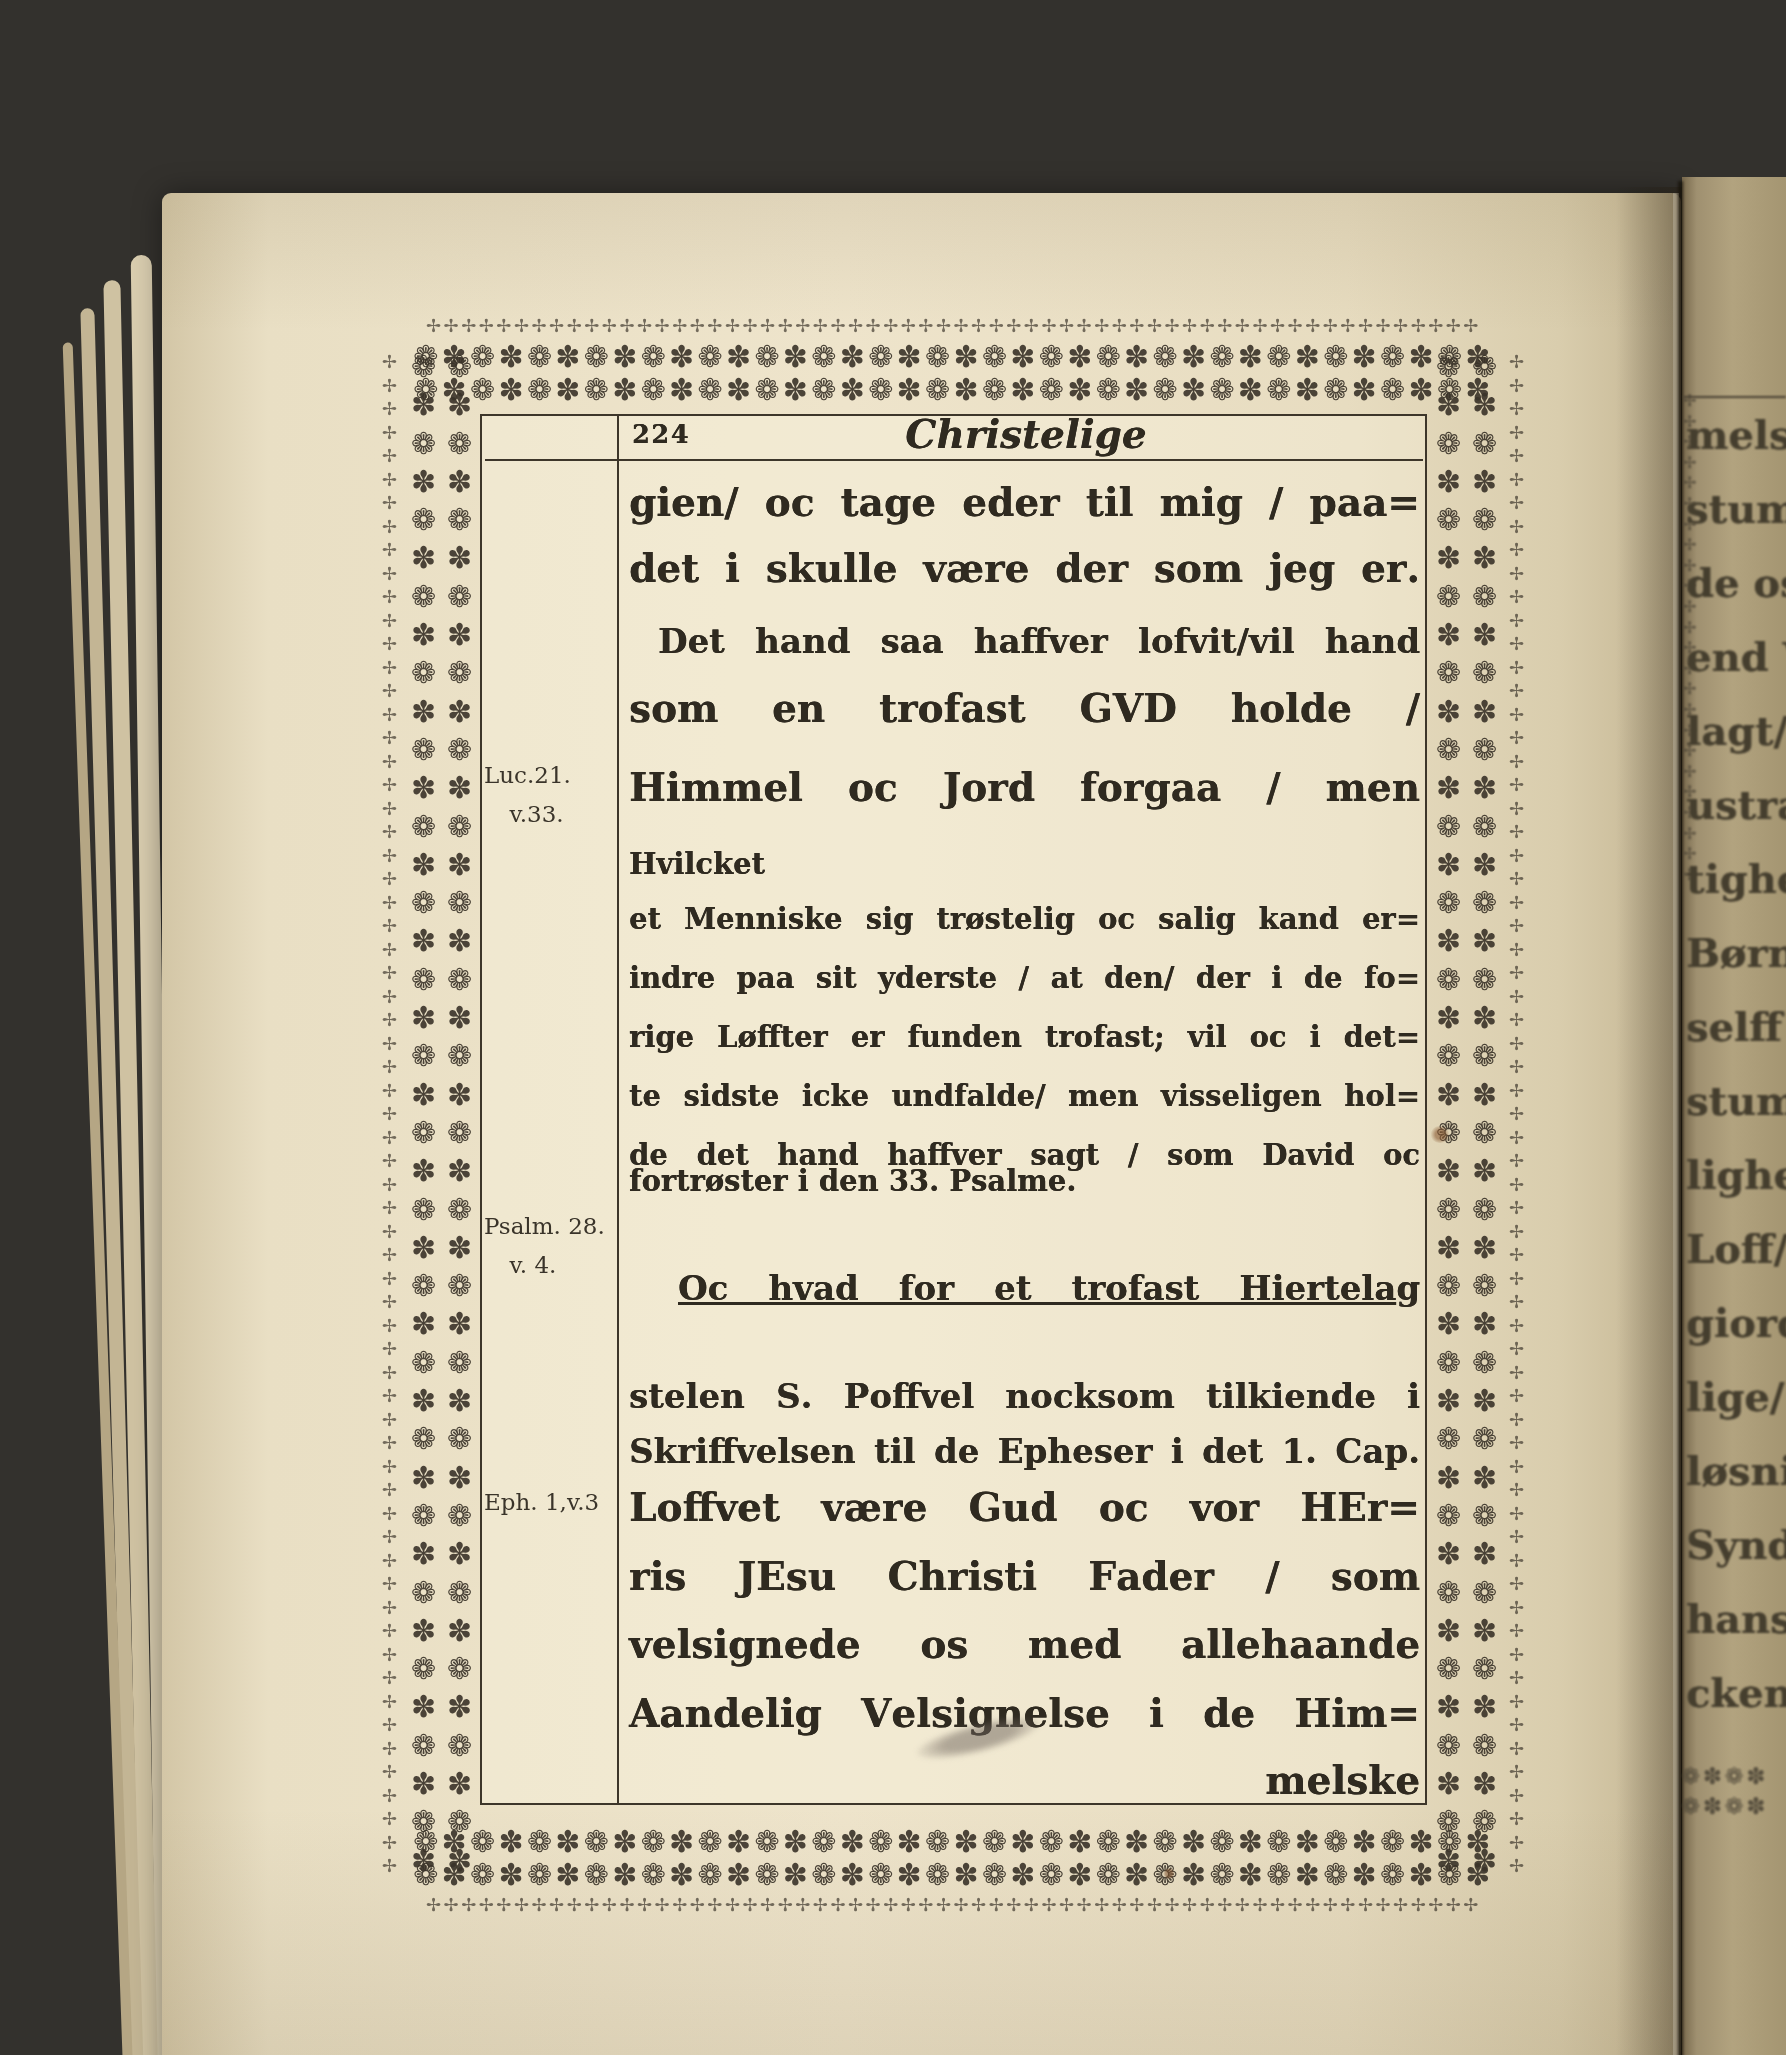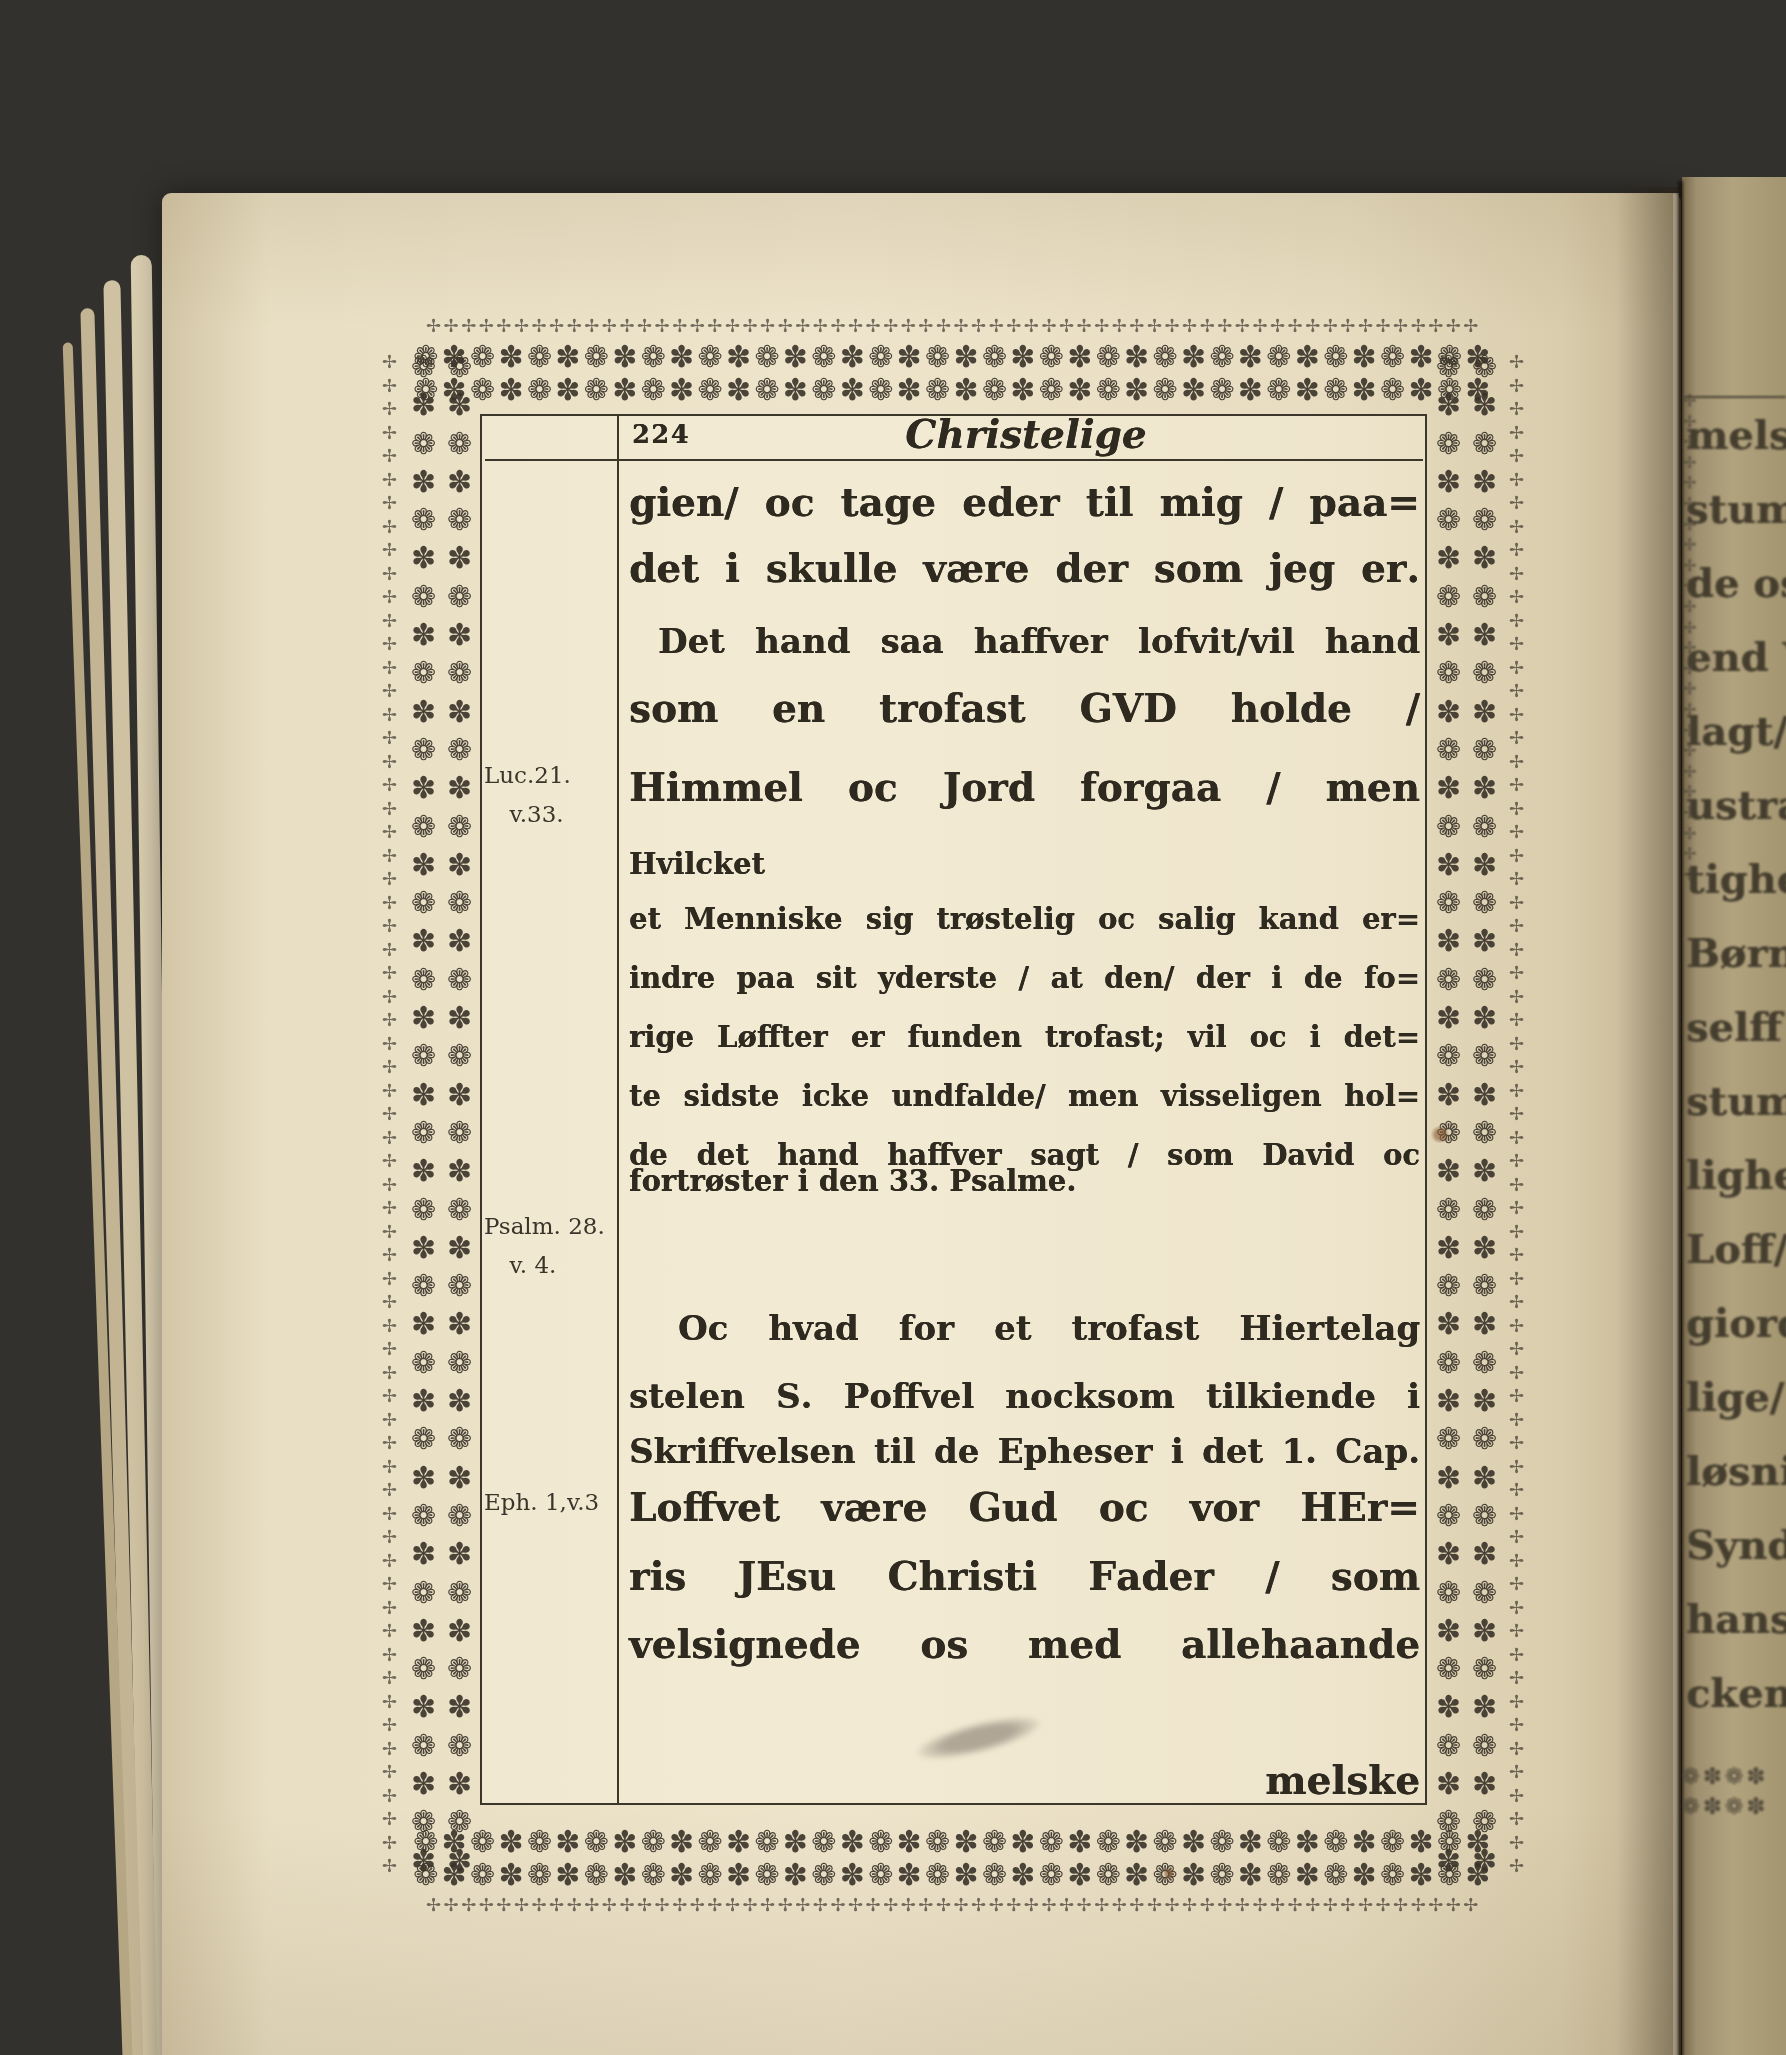--- a/index.html
+++ b/index.html
@@ -129,26 +129,27 @@
   <div class="line ink l-xl just" style="top:758px;">Himmel oc Jord forgaa / men</div>
   <div class="line ink l-xl flexline" style="top:835px;">
     <span class="sm-inline">Hvilcket</span>
   </div>
   <div class="line ink l-sm just" style="top:898px;">et Menniske sig trøstelig oc salig kand er=</div>
   <div class="line ink l-sm just" style="top:957px;">indre paa sit yderste / at den/ der i de fo=</div>
   <div class="line ink l-sm just" style="top:1016px;">rige Løffter er funden trofast; vil oc i det=</div>
   <div class="line ink l-sm just" style="top:1075px;">te sidste icke undfalde/ men visseligen hol=</div>
   <div class="line ink l-sm just" style="top:1134px;">de det hand haffver sagt / som David oc</div>
   <div class="line ink l-sm" style="top:1160px;">fortrøster i den 33. Psalme.</div>
-  <div class="line ink l-md just ind2" style="top:1304px;">Oc hvad for et trofast Hiertelag</div>
+  <div class="line ink l-md just ind2" style="top:1264px;text-decoration:underline;">Oc hvad for et trofast Hiertelag</div>
   <div class="line ink l-md just" style="top:1372px;">stelen S. Poffvel nocksom tilkiende i</div>
   <div class="line ink l-md just" style="top:1427px;">Skriffvelsen til de Epheser i det 1. Cap.</div>
   <div class="line ink l-xl just" style="top:1478px;">Loffvet være Gud oc vor HEr=</div>
   <div class="line ink l-xl just" style="top:1547px;">ris JEsu Christi Fader / som</div>
   <div class="line ink l-xl just" style="top:1615px;">velsignede os med allehaande</div>
+  <div class="line ink l-xl just" style="top:1684px;">Aandelig Velsignelse i de Him=</div>
   <div class="line ink l-xl catchword" style="top:1751px;">melske</div>
 
   <div class="stain1"></div>
   <div class="stain2"></div>
   <div class="stain3"></div>
 
   <div class="gutter-shadow"></div>
   <div class="next-page"></div>
   <div class="gutter-seam"></div>
   <div class="np-strip">✢✢✢✢✢✢✢✢✢✢✢✢✢✢✢✢✢✢✢✢✢✢✢✢</div>

